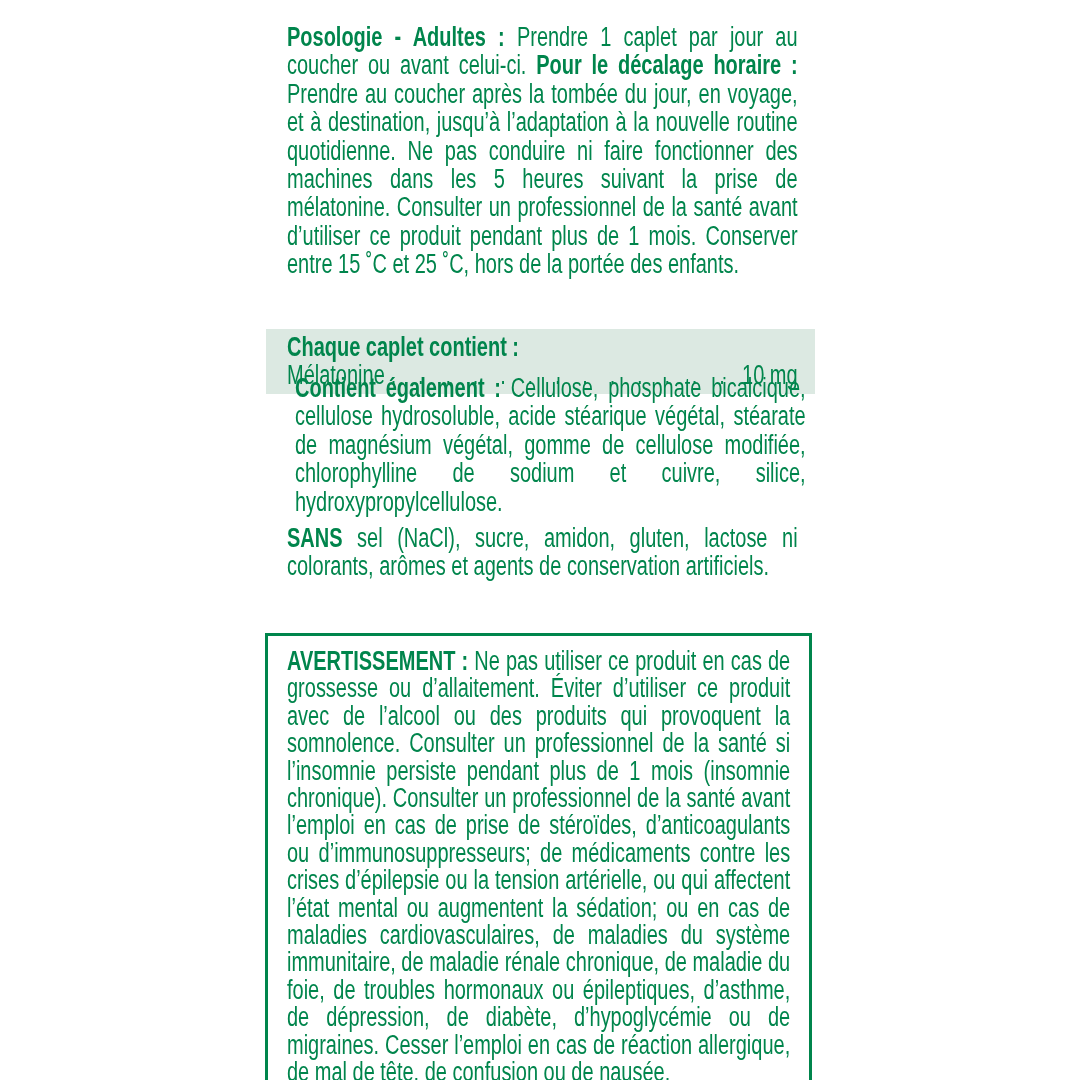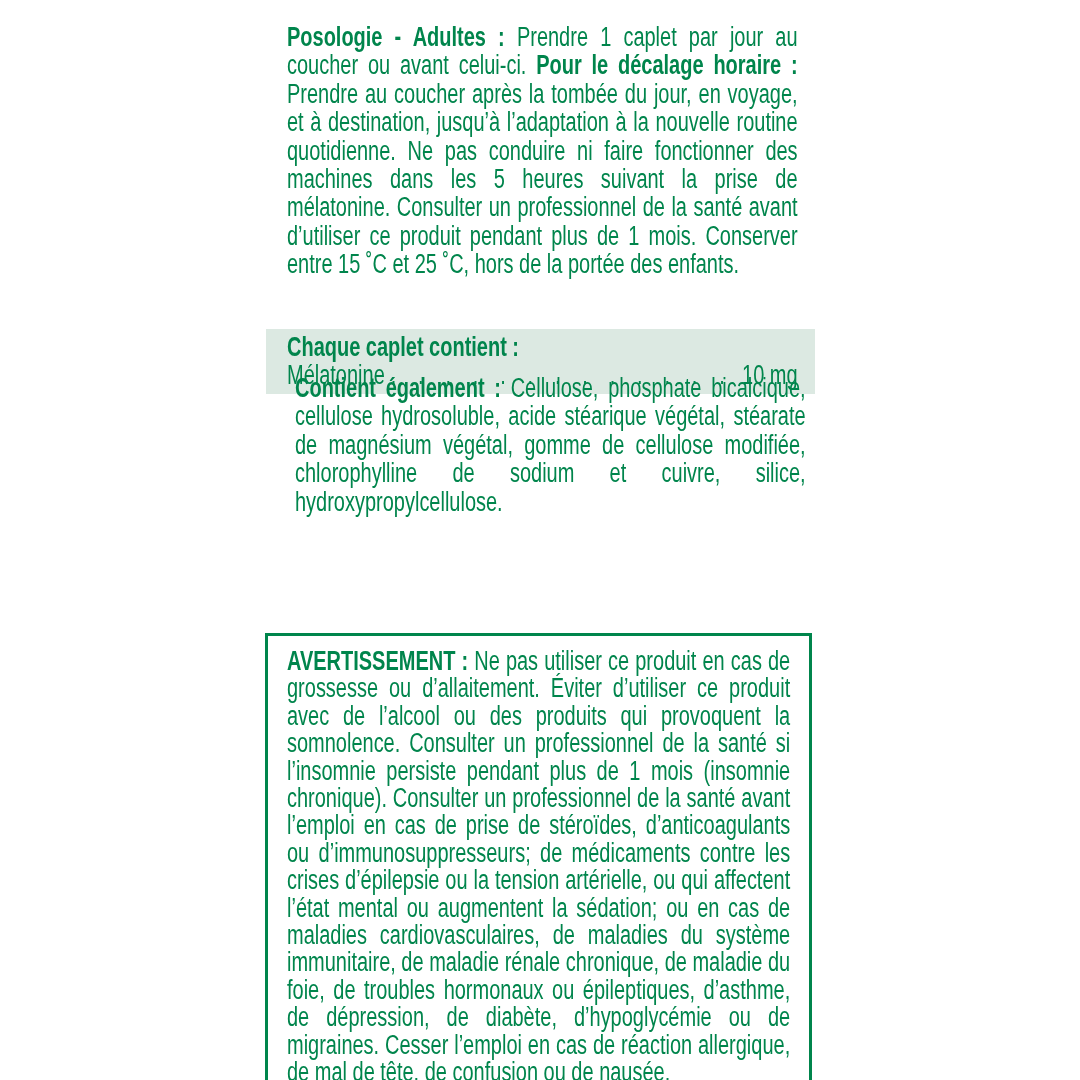--- a/index.html
+++ b/index.html
@@ -90,18 +90,21 @@
         <span class="leader-dots">. . . . . . . . . . . . . . . . . . . . . . . . . . . . . . . . . . . . . . . . . . . . . . . . . . . . . . . . . . . .</span>
         <span class="ing-amount">10 mg</span>
       </div>
     </div>
   </div>
 
   <div class="sect" id="also-contains">
     <p class="condensed"><b>Contient également :</b><span> Cellulose, phosphate bicalcique, cellulose hydrosoluble, acide stéarique végétal, stéarate de magnésium végétal, gomme de cellulose modifiée, chlorophylline de sodium et cuivre, silice, hydroxypropylcellulose.</span></p>
   </div>
 
+  <div class="sect" id="free-from">
+    <p class="condensed"><b>SANS</b><span> sel (NaCl), sucre, amidon, gluten, lactose ni colorants, arômes et agents de conservation artificiels.</span></p>
+  </div>
 
   <div id="warning-box">
     <p class="inner condensed"><b>AVERTISSEMENT :</b><span> Ne pas utiliser ce produit en cas de grossesse ou d’allaitement. Éviter d’utiliser ce produit avec de l’alcool ou des produits qui provoquent la somnolence. Consulter un professionnel de la santé si l’insomnie persiste pendant plus de 1 mois (insomnie chronique). Consulter un professionnel de la santé avant l’emploi en cas de prise de stéroïdes, d’anticoagulants ou d’immunosuppresseurs; de médicaments contre les crises d’épilepsie ou la tension artérielle, ou qui affectent l’état mental ou augmentent la sédation; ou en cas de maladies cardiovasculaires, de maladies du système immunitaire, de maladie rénale chronique, de maladie du foie, de troubles hormonaux ou épileptiques, d’asthme, de dépression, de diabète, d’hypoglycémie ou de migraines. Cesser l’emploi en cas de réaction allergique, de mal de tête, de confusion ou de nausée.</span></p>
   </div>
 
 </div>
 
 </body></html>

